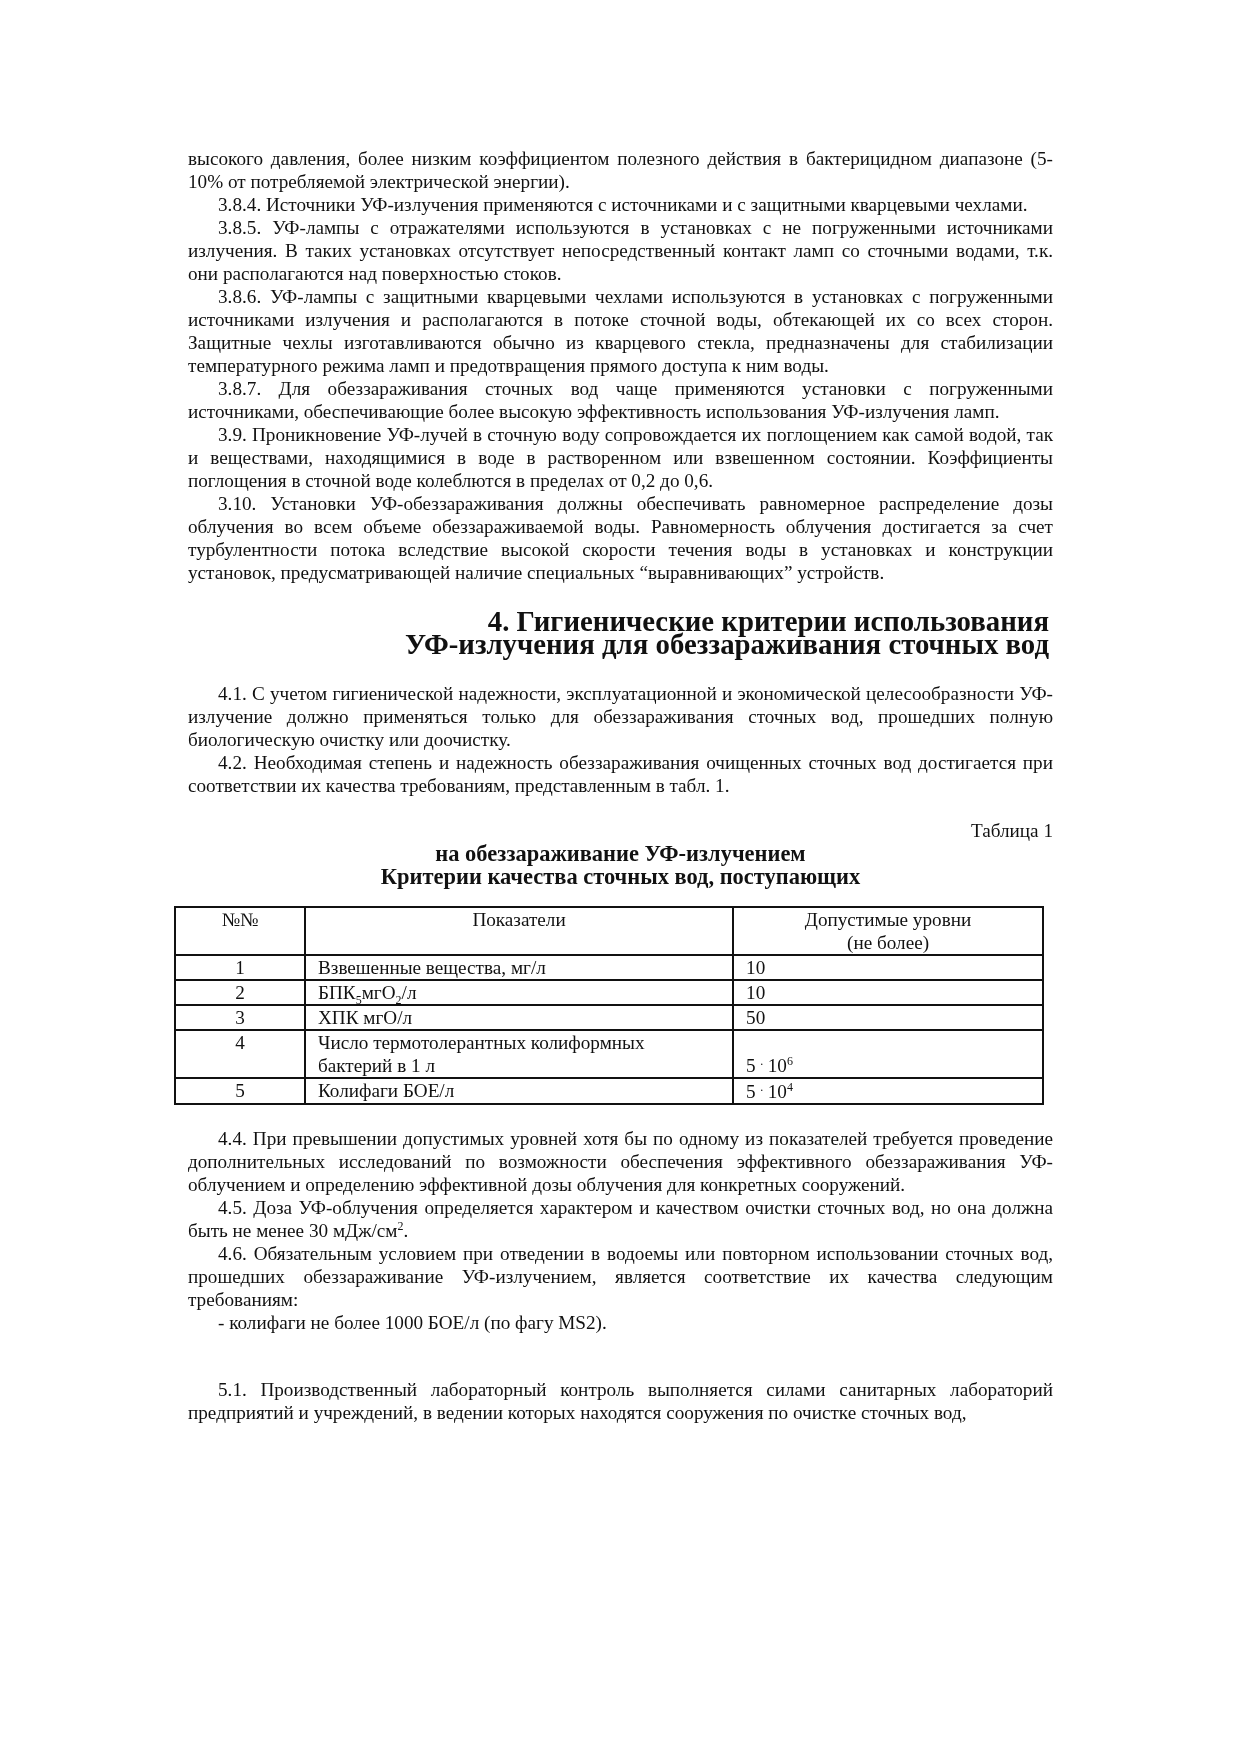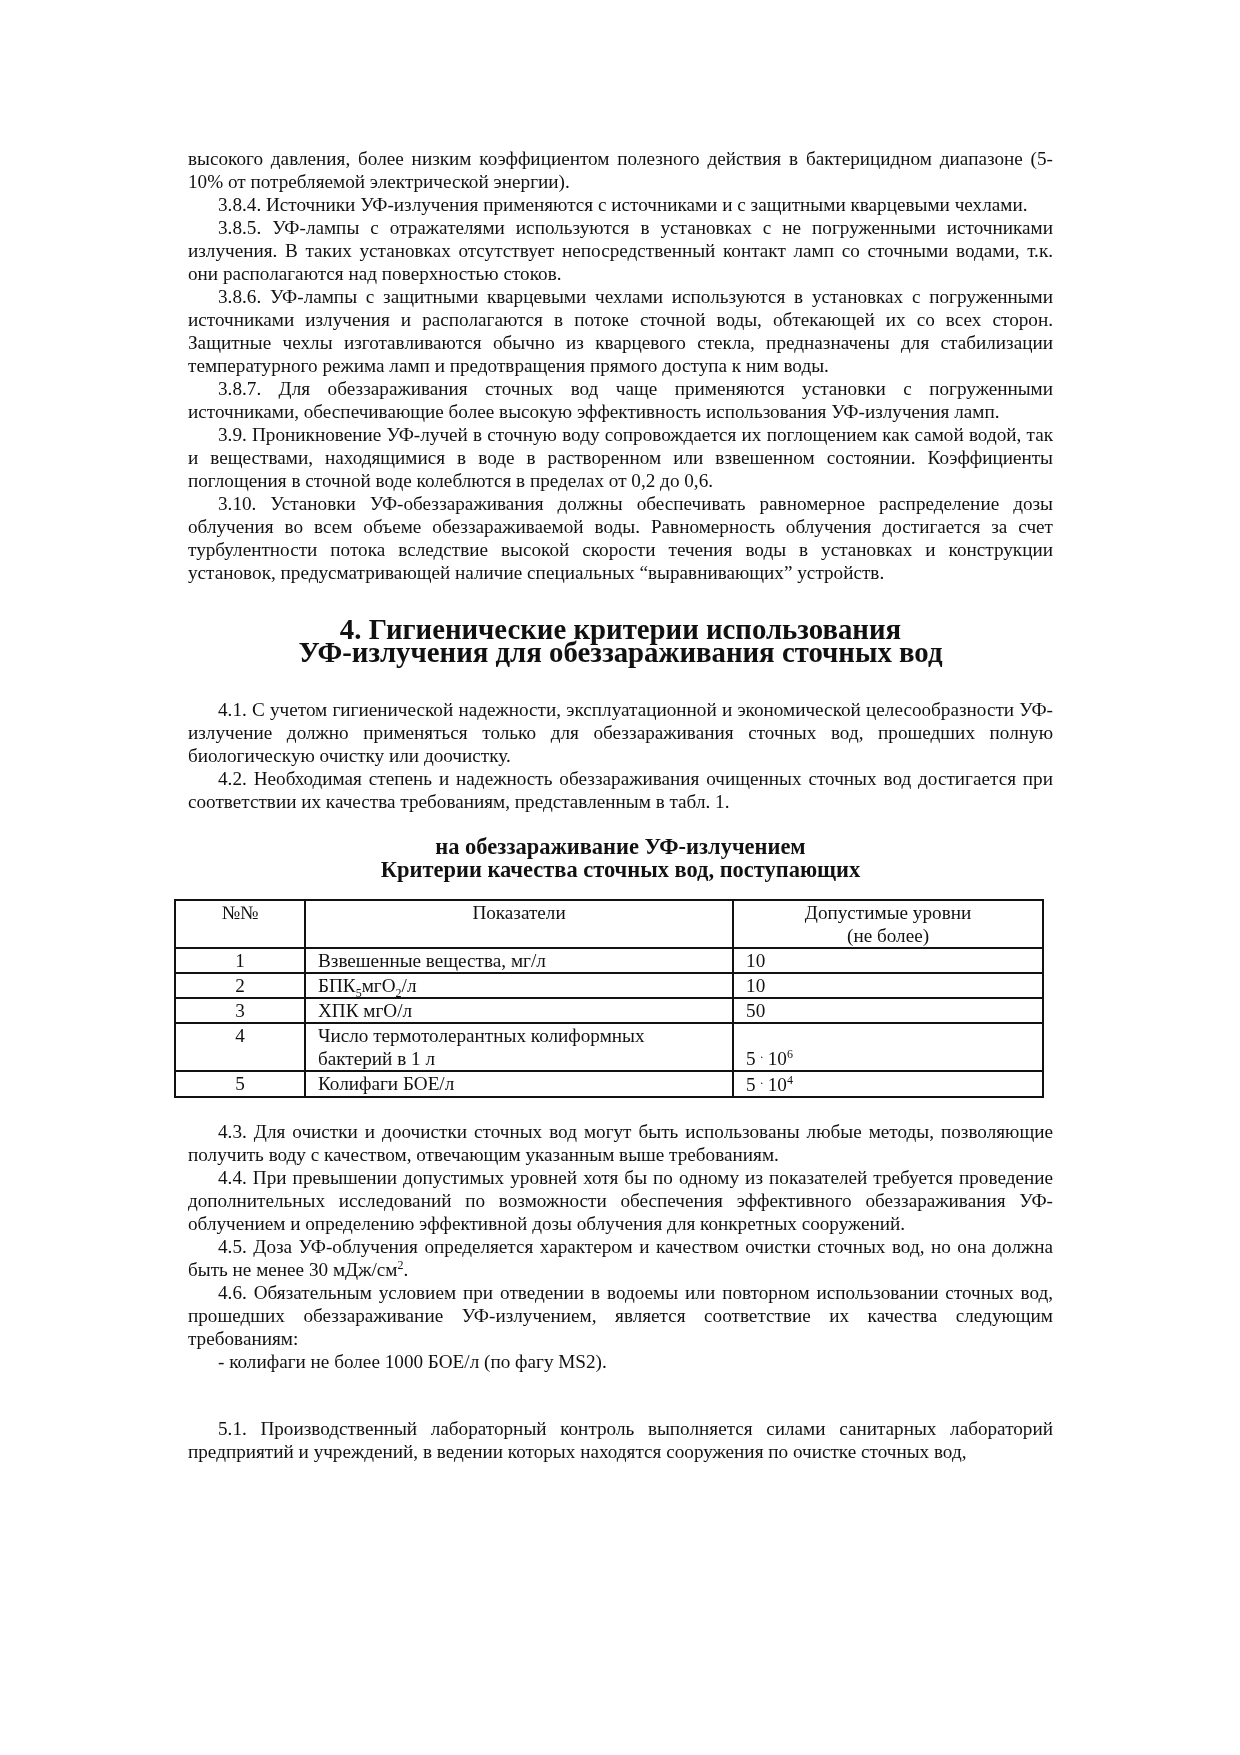--- a/index.html
+++ b/index.html
@@ -26,22 +26,22 @@
   .p {
     margin: 0;
     text-align: justify;
     text-align-last: left;
     text-indent: 30px;
   }
   .p.noindent {
     text-indent: 0;
   }
   .heading {
-    margin: 12px;
-    text-align: center;
+    margin: 4px;
+    text-align: right;
     font-weight: bold;
   }
   .heading .line { display: block; }
   .gap-heading-before { height: 22px; }
   .gap-heading-after { height: 22px; }
   .table-label {
     text-align: right;
     margin: 0;
   }
   .table-title {
@@ -96,20 +96,21 @@
   <h2 class="heading">
     <span class="line">4. Гигиенические критерии использования</span>
     <span class="line">УФ-излучения для обеззараживания сточных вод</span>
   </h2>
   <div class="gap-heading-after"></div>
 
   <p class="p">4.1. С учетом гигиенической надежности, эксплуатационной и экономической целесообразности УФ-излучение должно применяться только для обеззараживания сточных вод, прошедших полную биологическую очистку или доочистку.</p>
   <p class="p">4.2. Необходимая степень и надежность обеззараживания очищенных сточных вод достигается при соответствии их качества требованиям, представленным в табл. 1.</p>
 
   <div class="gap-table-before"></div>
+  <p class="table-label">Таблица 1</p>
   <h3 class="table-title">
     <span class="line">на обеззараживание УФ-излучением</span>
     <span class="line">Критерии качества сточных вод, поступающих</span>
   </h3>
   <div style="height:18px"></div>
 
   <table class="criteria">
     <thead>
       <tr>
         <th class="c-num">№№</th>
@@ -147,21 +148,20 @@
       <tr>
         <td class="c-num">5</td>
         <td class="c-name">Колифаги БОЕ/л</td>
         <td class="c-val"><span>5</span><span class="dot">·</span><span>10</span><sup>4</sup></td>
       </tr>
     </tbody>
   </table>
 
   <div class="gap-table-after"></div>
 
-  <p class="p">4.3. Для очистки и доочистки сточных вод могут быть использованы любые методы, позволяющие получить воду с качеством, отвечающим указанным выше требованиям.</p>
   <p class="p">4.4. При превышении допустимых уровней хотя бы по одному из показателей требуется проведение дополнительных исследований по возможности обеспечения эффективного обеззараживания УФ-облучением и определению эффективной дозы облучения для конкретных сооружений.</p>
   <p class="p"><span>4.5. Доза УФ-облучения определяется характером и качеством очистки сточных вод, но она должна быть не менее 30 мДж/см</span><sup>2</sup><span>.</span></p>
   <p class="p">4.6. Обязательным условием при отведении в водоемы или повторном использовании сточных вод, прошедших обеззараживание УФ-излучением, является соответствие их качества следующим требованиям:</p>
   <p class="bullet">- колифаги не более 1000 БОЕ/л (по фагу MS2).</p>
 
   <div class="gap-heading-before"></div>
   <div class="gap-heading-after"></div>
 
   <p class="p">5.1. Производственный лабораторный контроль выполняется силами санитарных лабораторий предприятий и учреждений, в ведении которых находятся сооружения по очистке сточных вод,</p>
 

